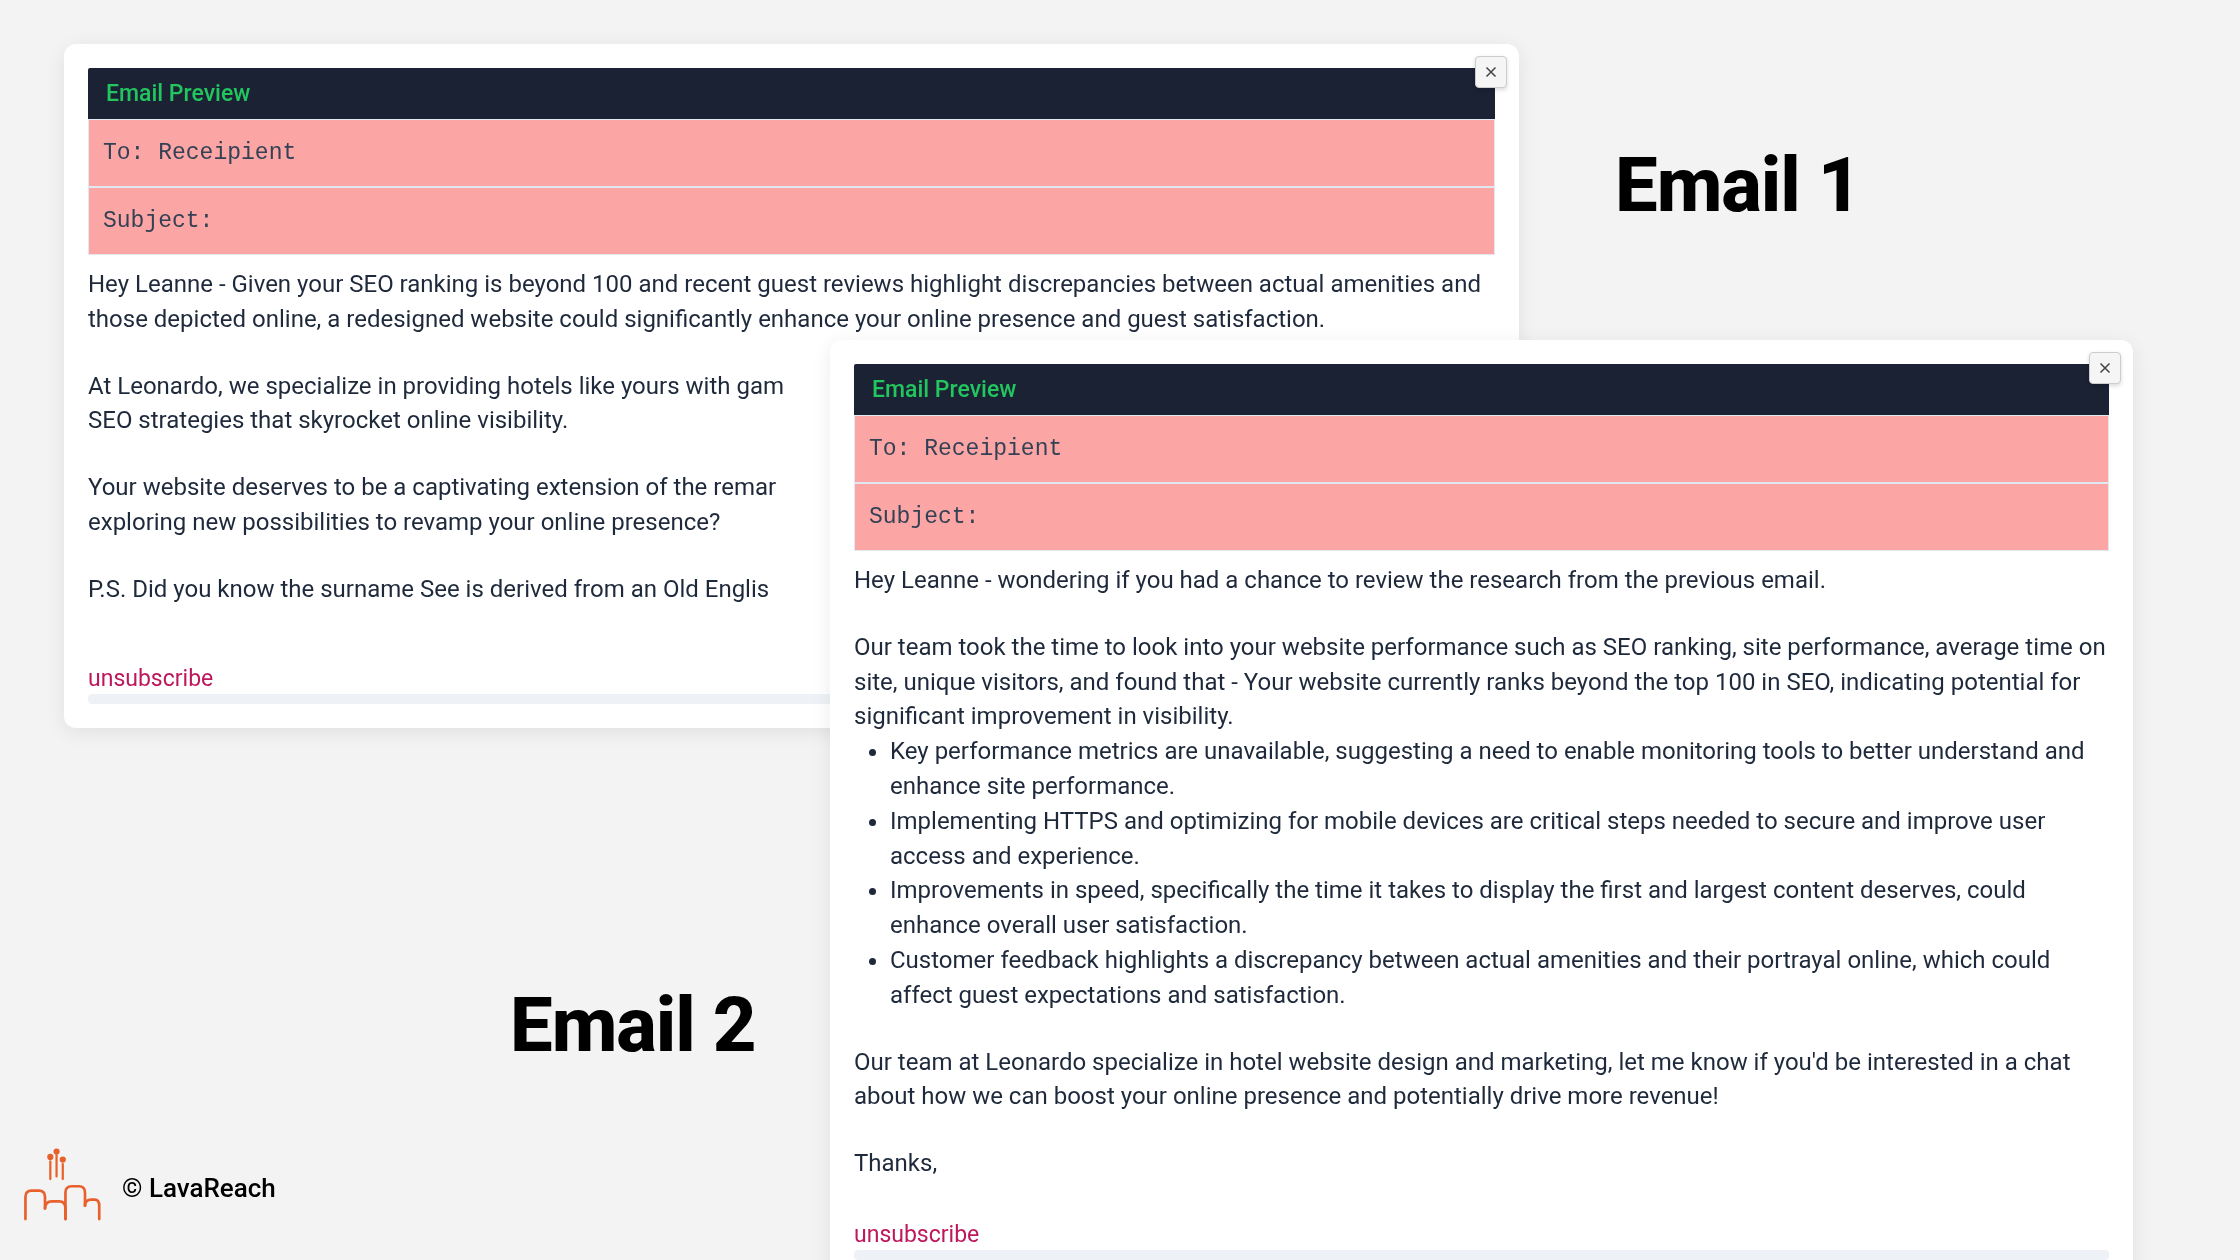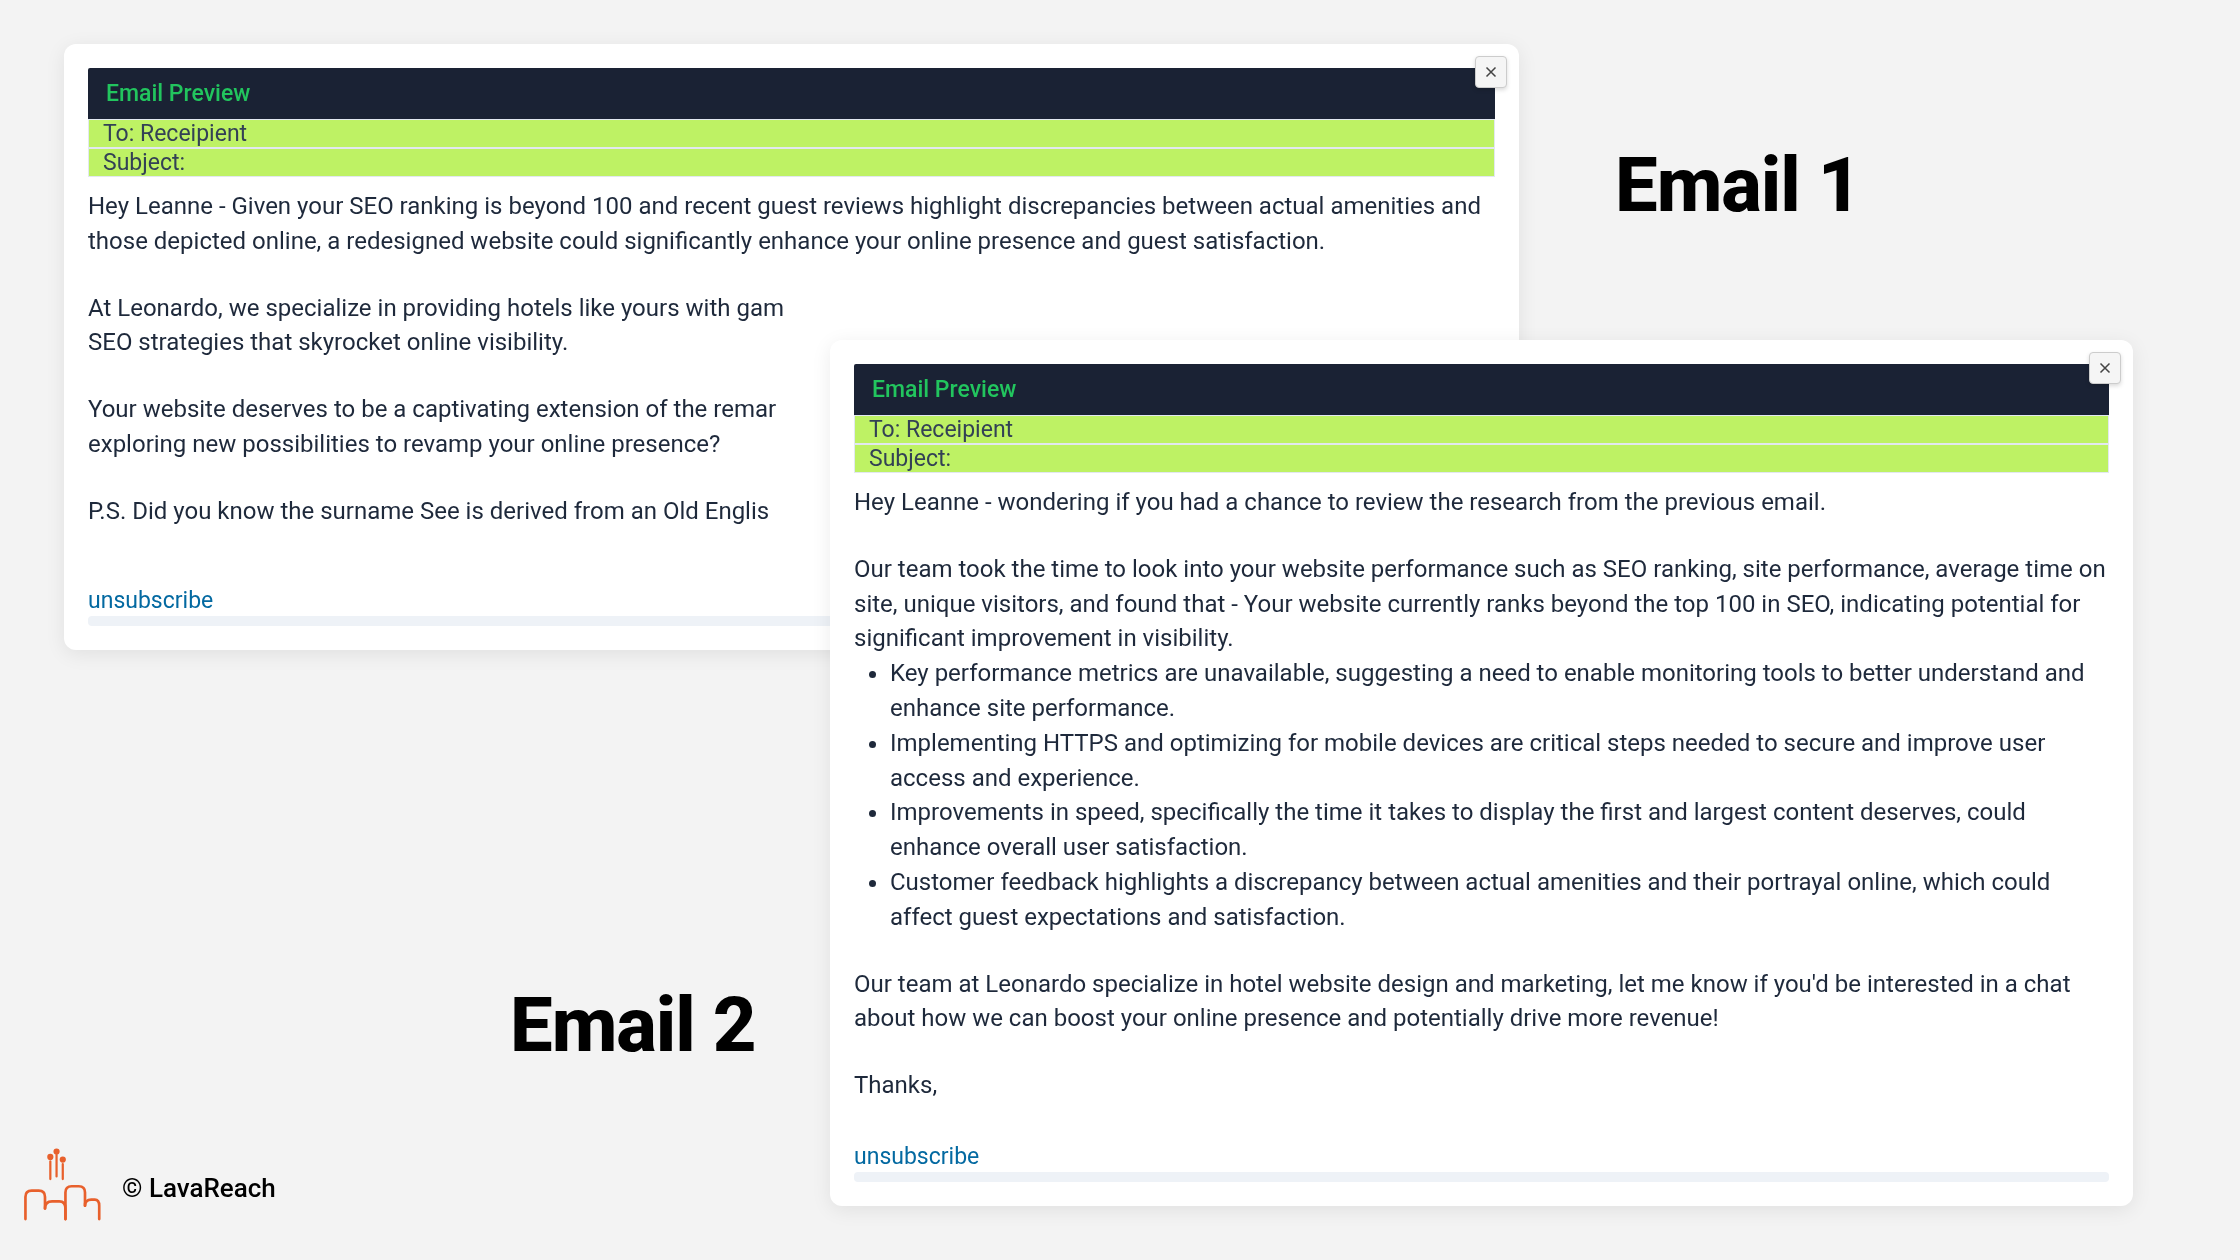--- a/index.html
+++ b/index.html
@@ -57,25 +57,26 @@
       z-index: 5;
     }
     .close-btn svg {
       width: 18px;
       height: 18px;
       stroke: #444;
       stroke-width: 2;
       fill: none;
     }
     .email-field {
-      background: #bef264;
+      background: #fca5a5;
       border: 1px solid #e2e8f0;
-      padding: 0 14px;
+      padding: 20px 14px;
       font-size: 23px;
       color: #334155;
+      font-family: Liberation Mono, monospace;
     }
     .email-field:last-of-type {
       border-top: none;
     }
     .email-body {
       padding: 12px 0 0 0;
       font-size: 24px;
       line-height: 1.45;
       color: #1e293b;
     }
@@ -88,21 +89,21 @@
     .email-body ul {
       margin: 0 0 32px 28px;
       padding-left: 8px;
     }
     .email-body li {
       margin-bottom: 0;
       line-height: 1.45;
     }
     .unsubscribe {
       font-size: 23px;
-      color: #0369a1;
+      color: #be185d;
       margin-top: 58px;
     }
     .label-big {
       position: absolute;
       font-size: 76px;
       font-weight: 800;
       color: #000;
       letter-spacing: -1px;
     }
     .label-1 {

